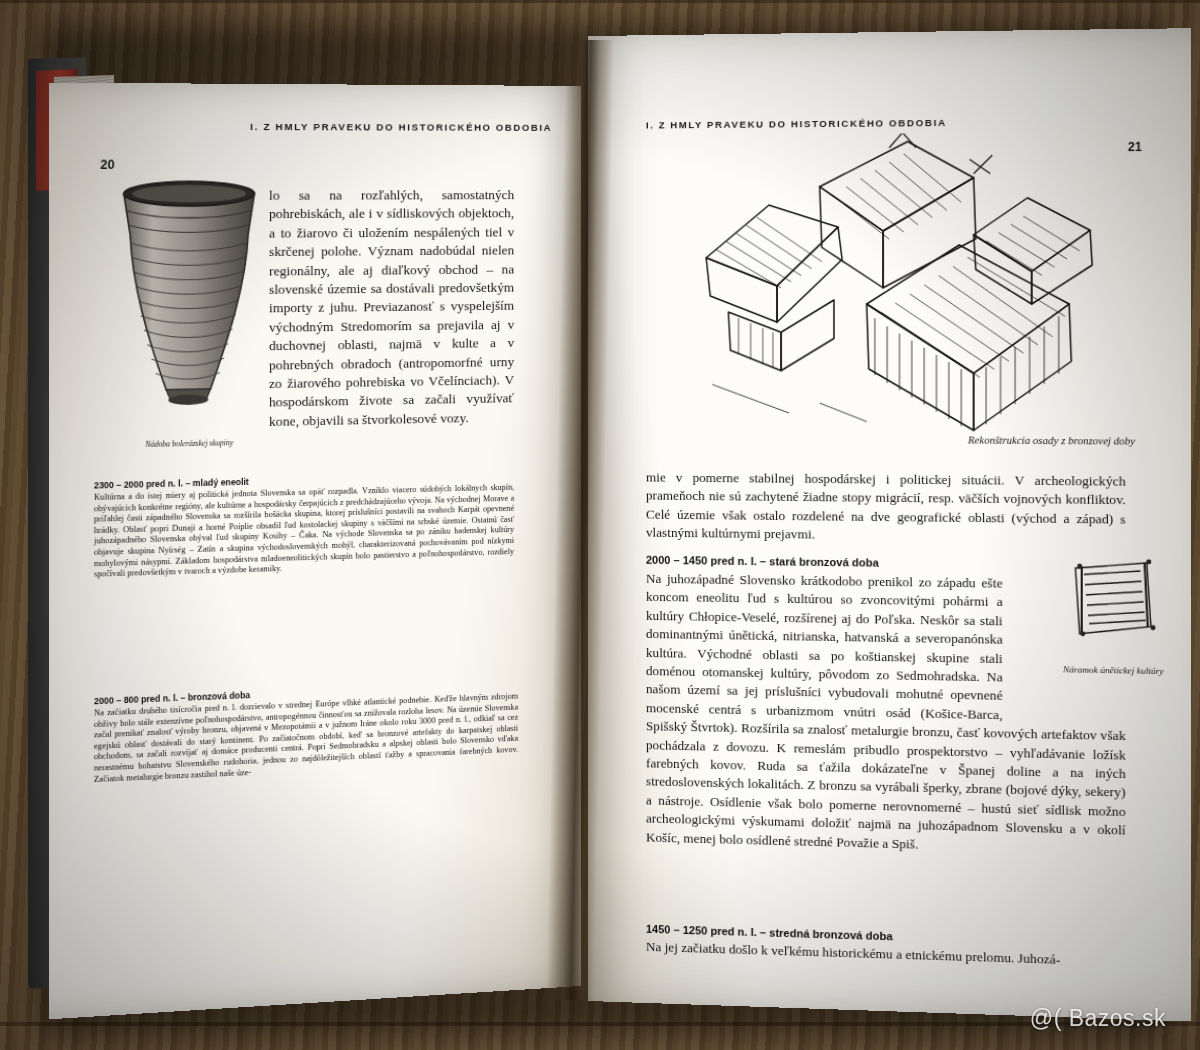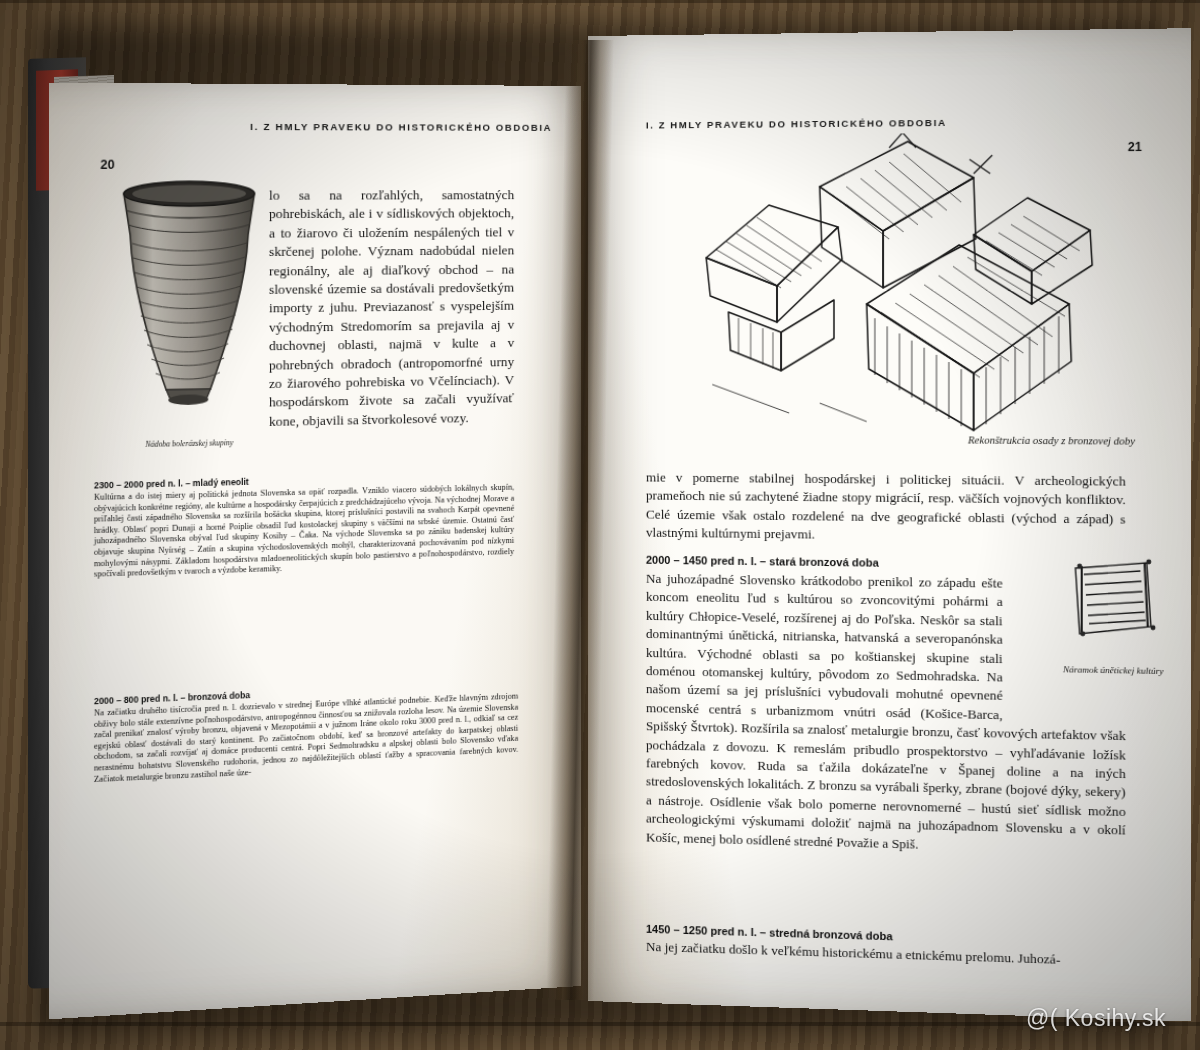--- a/index.html
+++ b/index.html
@@ -436,14 +436,14 @@
         <div class="col big" style="left:58px; top:900px; width:468px;">Na jej začiatku došlo k veľkému historickému a etnickému prelomu. Juhozá-</div>
 
       </div>
     </div>
 
     <div class="gutter"></div>
   </div>
 
   <div class="wood-vig"></div>
 
-  <div class="watermark">@( Kosihy.sk</div>
+  <div class="watermark">@( Bazos.sk</div>
 </div>
 
 </body></html>

